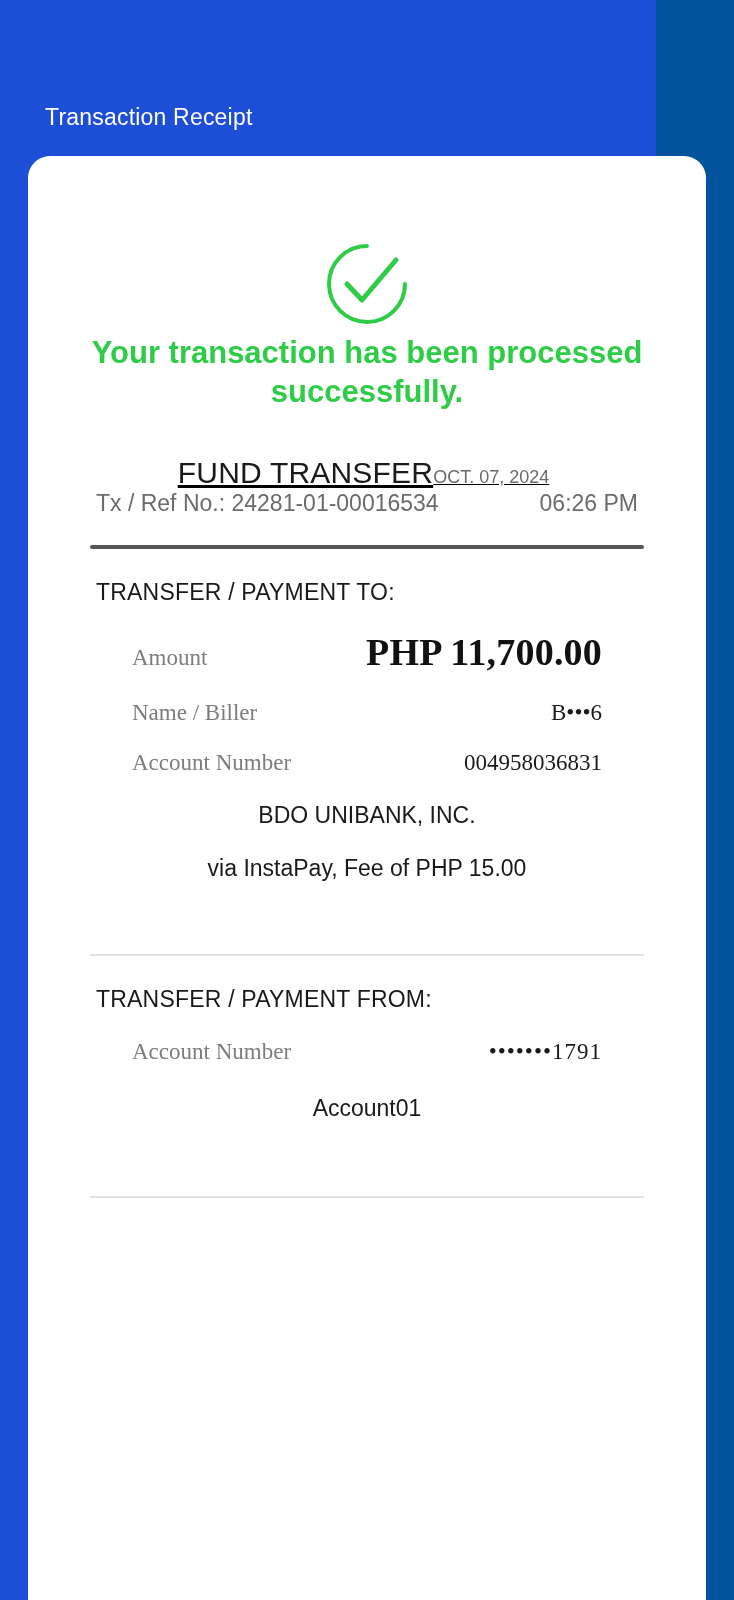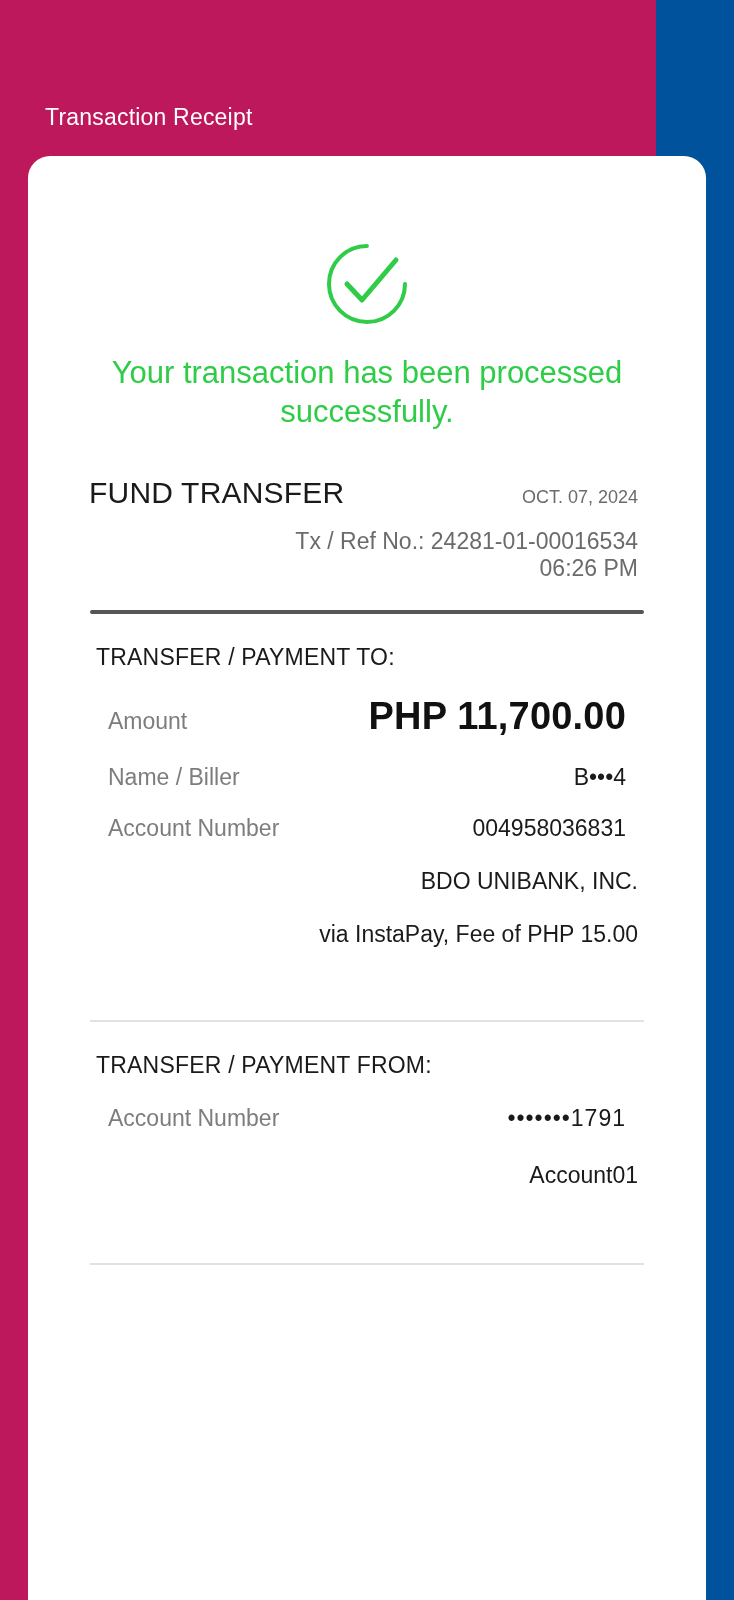--- a/index.html
+++ b/index.html
@@ -7,21 +7,21 @@
     width: 734px;
     height: 1600px;
     background: #00529c;
     font-family: "Liberation Sans", sans-serif;
     overflow: hidden;
   }
   #app {
     position: relative;
     width: 656px;
     height: 1600px;
-    background: #be185d;
+    background: #1d4ed8;
   }
   .header-title {
     position: absolute;
     top: 104px;
     left: 45px;
     color: #ffffff;
     font-size: 23px;
     letter-spacing: 0.2px;
   }
   .receipt-card {
@@ -34,51 +34,50 @@
     border-radius: 22px 22px 0 0;
     overflow: hidden;
   }
   .check-wrap {
     margin-top: 78px;
     display: flex;
     justify-content: center;
   }
   .check-icon { display: block; }
   .success-msg {
-    margin-top: 20px;
     text-align: center;
     color: #2ecc47;
     font-size: 31px;
     line-height: 1.25;
     padding: 0 60px;
-    font-weight: 400;
+    font-weight: 700;
   }
   .txn-head {
     margin-top: 44px;
     padding: 0 68px 0 61px;
     display: flex;
     align-items: baseline;
-    justify-content: space-between;
+    justify-content: center;
+    text-decoration: underline;
   }
   .txn-type {
     font-size: 30px;
     color: #1a1a1a;
     letter-spacing: 0.2px;
   }
   .txn-date {
     font-size: 18px;
     color: #6b6b6b;
   }
   .txn-sub {
-    margin-top: 18px;
+    margin-top: 0;
     padding: 0 68px;
     display: flex;
-    align-items: flex-end;
+    align-items: flex-start;
     justify-content: space-between;
-    flex-direction: column;
   }
   .txn-ref, .txn-time {
     font-size: 23px;
     color: #6b6b6b;
   }
   .rule-thick {
     margin: 28px 62px 0 62px;
     height: 4px;
     background: #565656;
     border-radius: 2px;
@@ -88,45 +87,46 @@
     height: 2px;
     background: #e2e2e2;
   }
   .section-label {
     padding: 30px 28px 0 68px;
     font-size: 23px;
     color: #1a1a1a;
     letter-spacing: 0.2px;
   }
   .row {
-    padding: 0 80px;
+    padding: 0 104px;
     display: flex;
     align-items: baseline;
     justify-content: space-between;
+    font-family: Liberation Serif, serif;
   }
   .row-amount { margin-top: 24px; }
   .row-gap { margin-top: 26px; }
   .row-gap-sm { margin-top: 24px; }
   .lbl {
     font-size: 23px;
     color: #7d7d7d;
   }
   .val {
     font-size: 23px;
     color: #1a1a1a;
   }
   .amount-val {
     font-size: 38px;
     font-weight: bold;
     color: #111111;
     letter-spacing: 0.2px;
   }
   .val-right {
     padding: 0 68px;
-    text-align: right;
+    text-align: center;
     font-size: 23px;
     color: #1a1a1a;
   }
   .mt-26 { margin-top: 26px; }
   .mt-30 { margin-top: 30px; }
   .spacer-a { height: 72px; }
   .spacer-b { height: 74px; }
   .masked { letter-spacing: 1px; }
 </style>
 </head>
@@ -161,21 +161,21 @@
 
     <div class="section-label">TRANSFER / PAYMENT TO:</div>
 
     <div class="row row-amount">
       <div class="lbl">Amount</div>
       <div class="amount-val">PHP 11,700.00</div>
     </div>
 
     <div class="row row-gap">
       <div class="lbl">Name / Biller</div>
-      <div class="val">B•••4</div>
+      <div class="val">B•••6</div>
     </div>
 
     <div class="row row-gap-sm">
       <div class="lbl">Account Number</div>
       <div class="val">004958036831</div>
     </div>
 
     <div class="val-right mt-26">BDO UNIBANK, INC.</div>
     <div class="val-right mt-26">via InstaPay, Fee of PHP 15.00</div>
 

